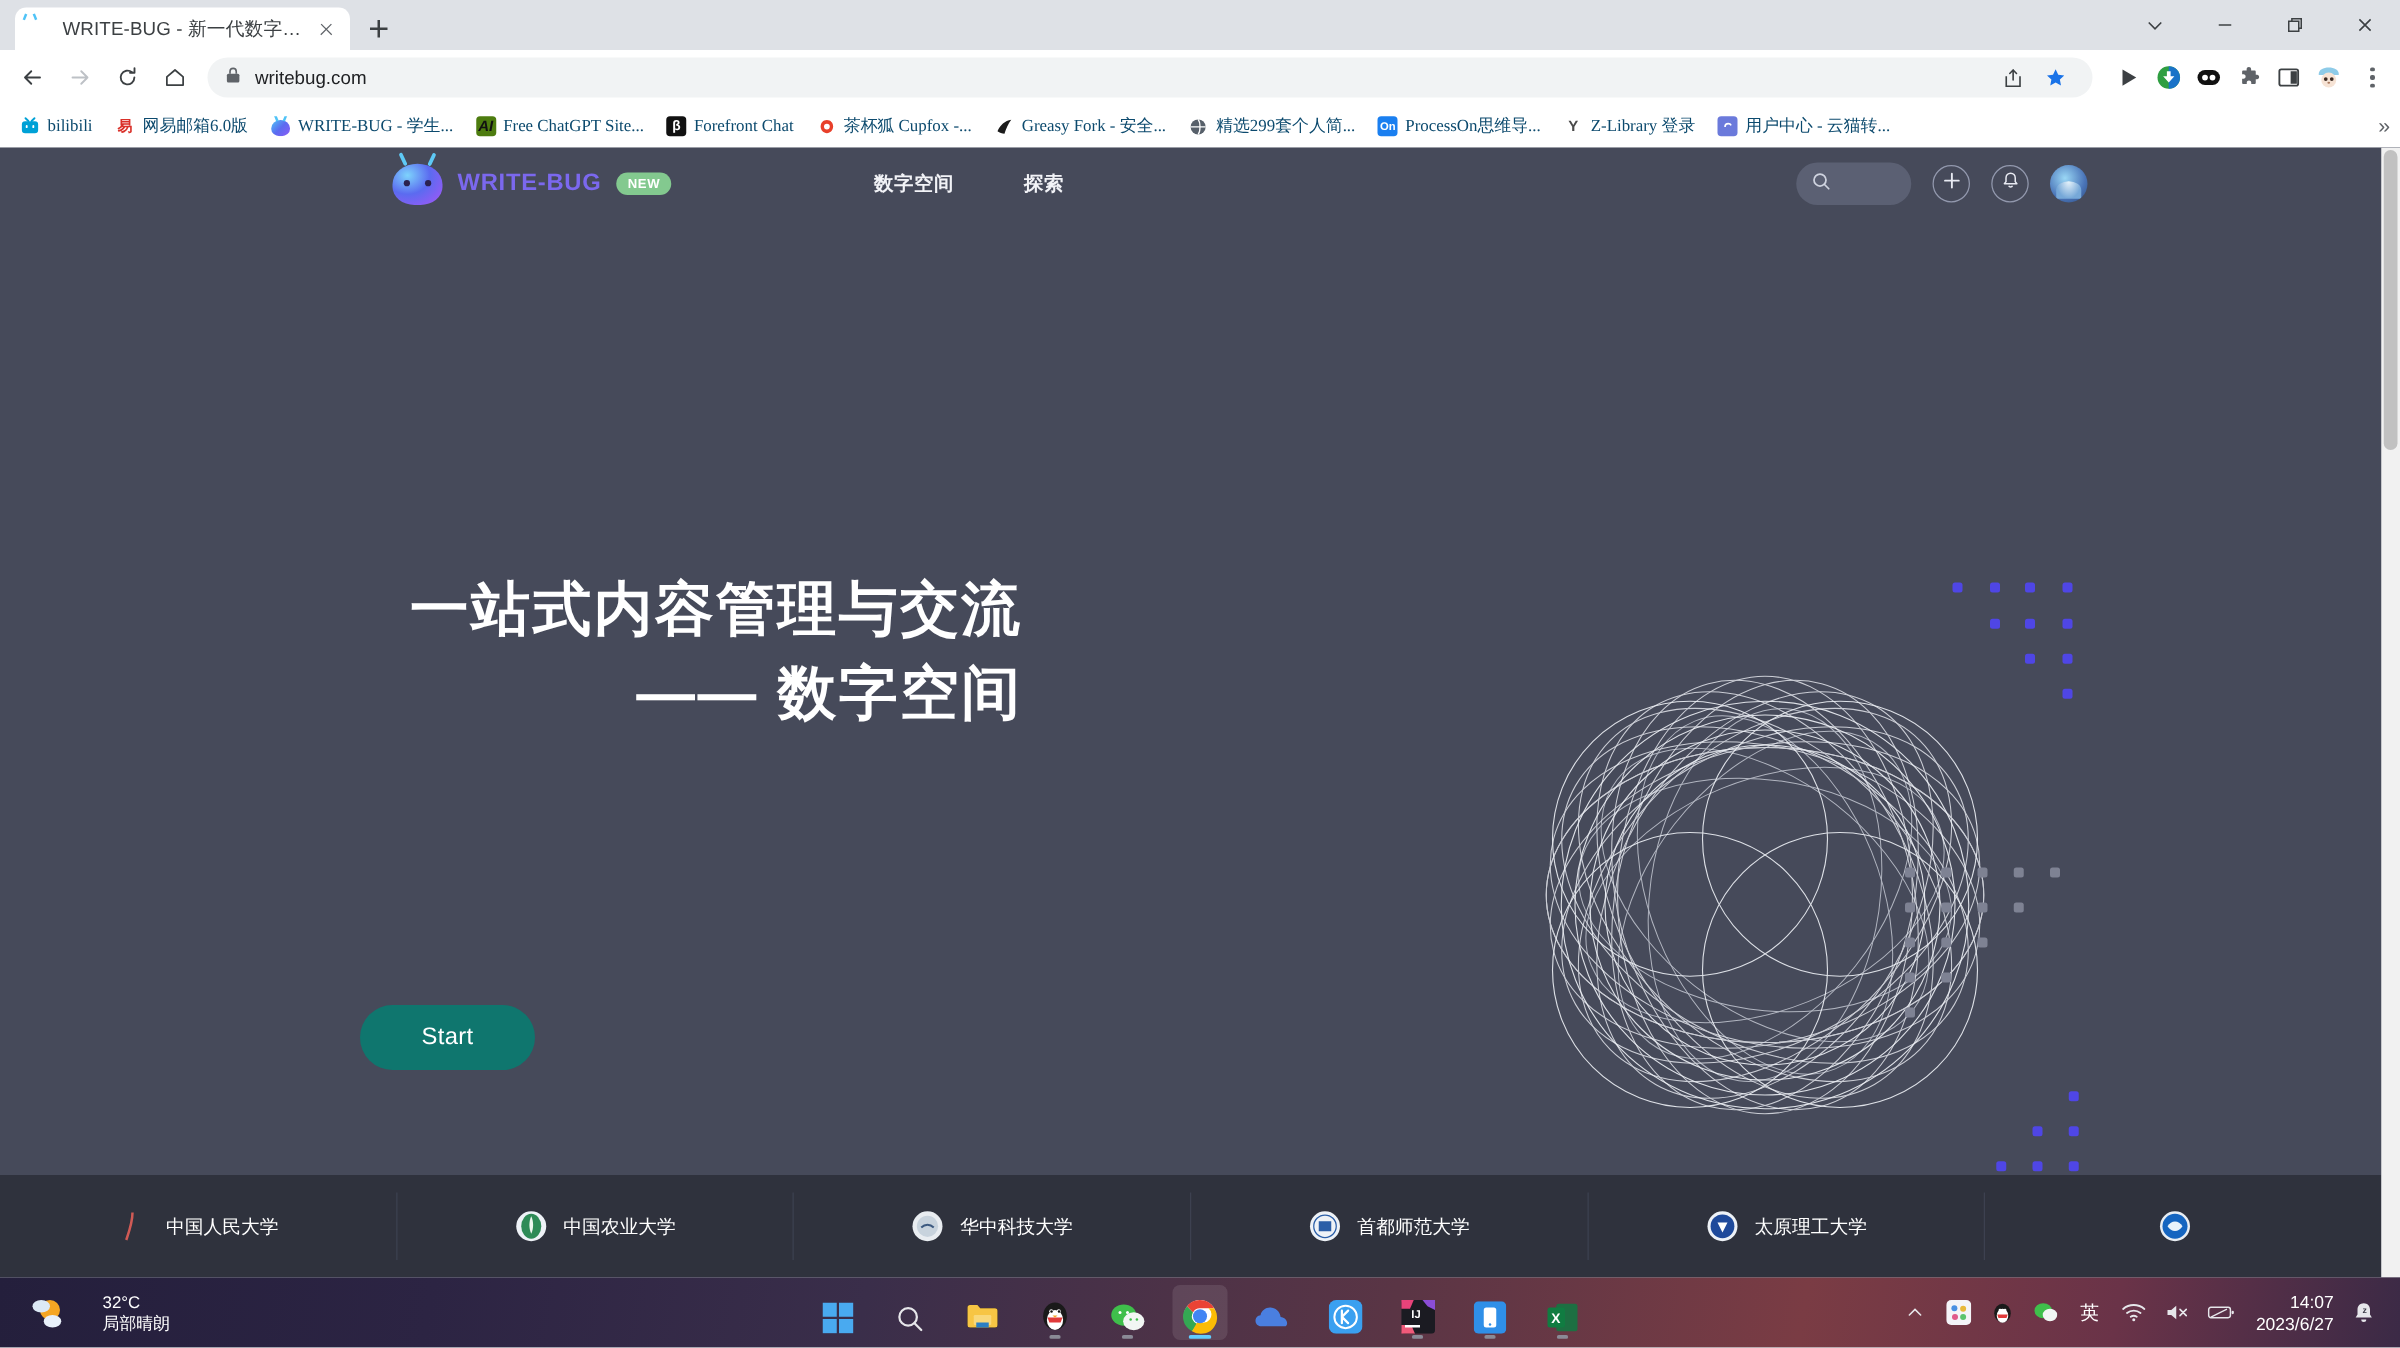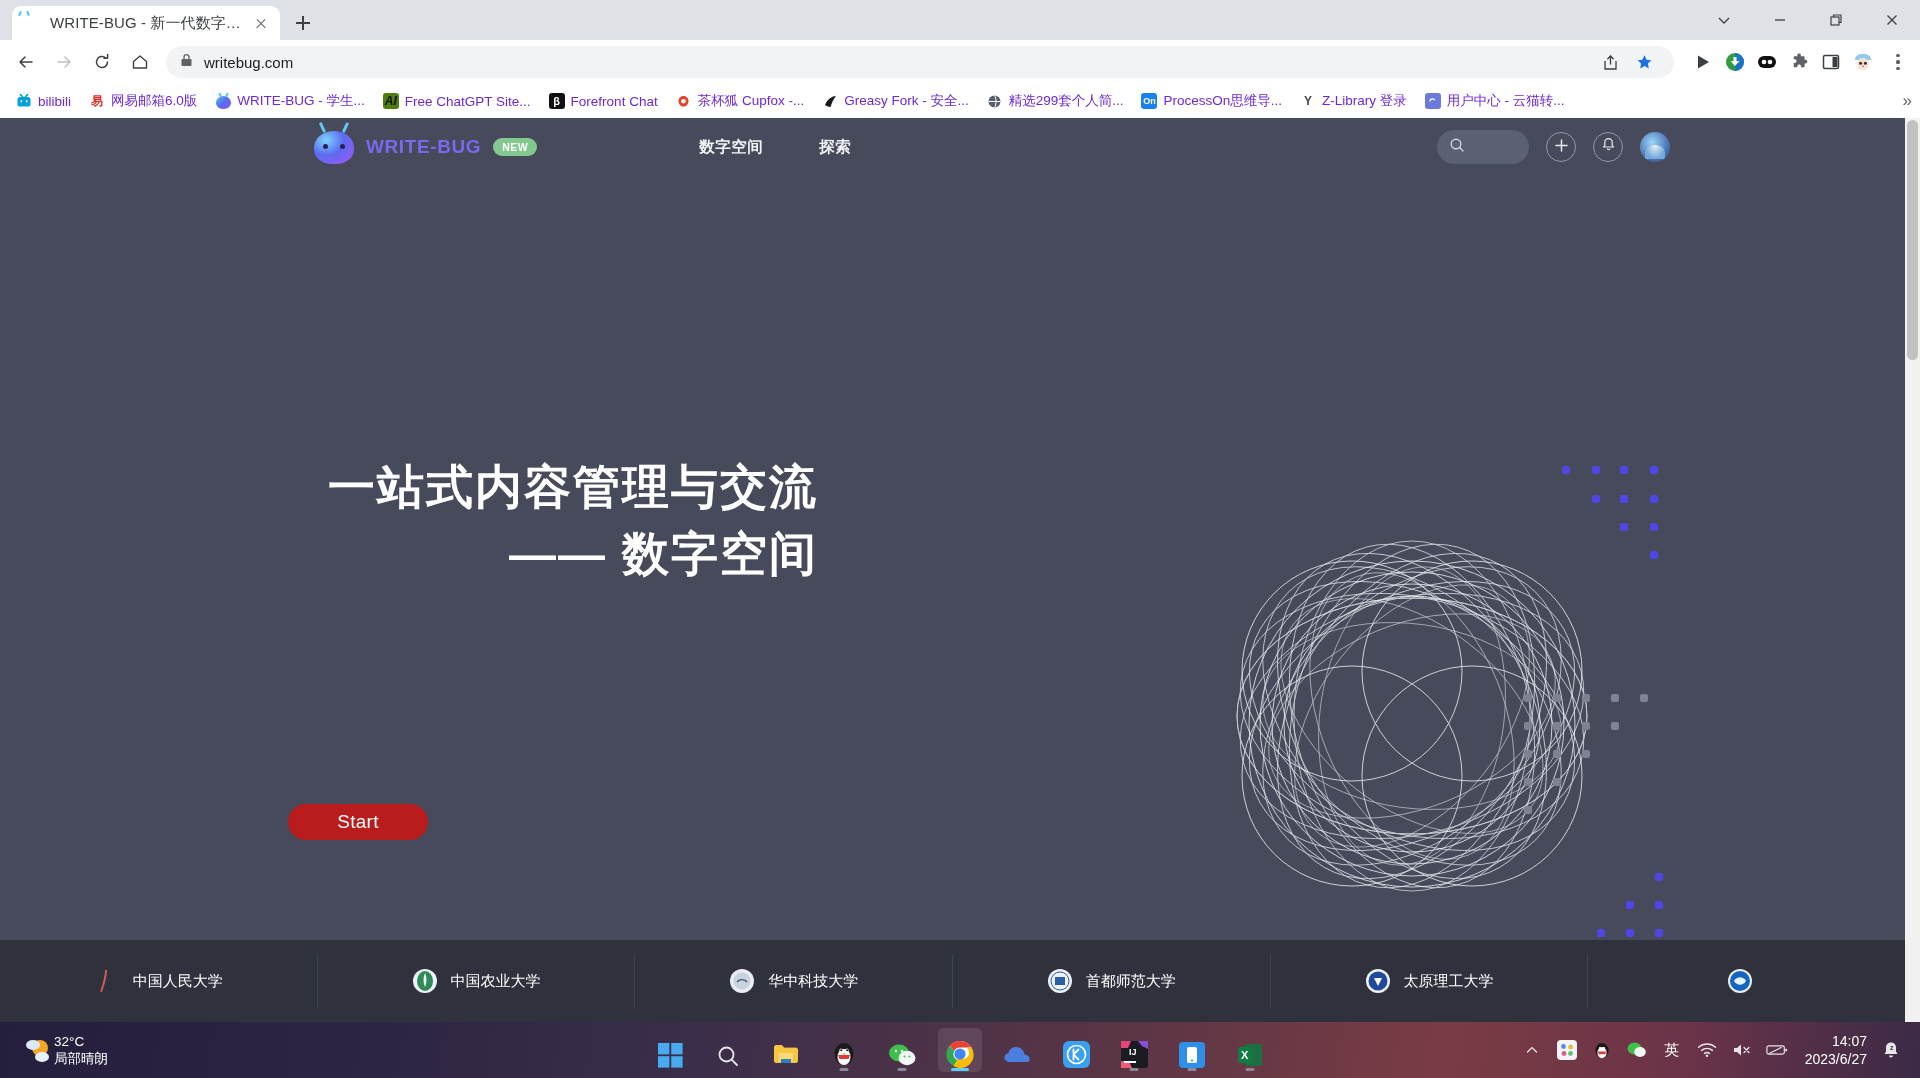--- a/index.html
+++ b/index.html
@@ -65,21 +65,21 @@
   .omni-url { font-size: 15px; color: #202124; white-space: nowrap; }
   .omni-actions { margin-left: auto; display: flex; align-items: center; gap: 2px; }
   .star-btn { width: 32px; height: 32px; display: flex; align-items: center; justify-content: center; }
   .ext-row { display: flex; align-items: center; gap: 6px; padding-left: 6px; }
   .ext { width: 26px; height: 26px; display: flex; align-items: center; justify-content: center; flex: 0 0 26px; }
   .kebab { width: 28px; height: 30px; display: flex; flex-direction: column; align-items: center; justify-content: center; gap: 3px; margin-left: 2px; }
   .kebab i { width: 3.2px; height: 3.2px; border-radius: 50%; background: #5f6368; display: block; }
 
   .bookmarks { height: 34px; background: #fff; display: flex; align-items: center; padding: 0 8px; gap: 2px; overflow: hidden; position: relative; }
   .bm { display: flex; align-items: center; gap: 6px; padding: 4px 8px; border-radius: 4px; white-space: nowrap; }
-  .bm-label { font-size: 13.5px; color: #6d28d9; }
+  .bm-label { font-size: 13.5px; color: #0c4a6e; font-family: Liberation Serif, serif; }
   .bm-ico { width: 16px; height: 16px; flex: 0 0 16px; border-radius: 3px; display: flex; align-items: center; justify-content: center; font-size: 10px; font-weight: bold; color: #fff; overflow: hidden; }
   .bm-chev { position: absolute; right: 8px; font-size: 17px; color: #5f6368; }
 
   
   .page { height: 904px; background: #464a5a; position: relative; overflow: hidden; padding-left: 32px; }
 
   .scrollbar { position: absolute; right: 0; top: 0; width: 15px; height: 904px; background: #f1f1f1; }
   .scrollthumb { position: absolute; right: 2px; top: 2px; width: 11px; height: 240px; background: #c1c1c1; border-radius: 6px; }
 
   .site-header {
@@ -129,21 +129,21 @@
 
   .hero { position: relative; height: 790px; }
   .hero-copy { position: absolute; left: 296px; top: 278px; }
   .hero-line {
     font-size: 47px; color: #ffffff; letter-spacing: 2px; line-height: 1.42;
     font-weight: 700; white-space: nowrap;
   }
   .hero-line.two { text-align: right; }
   .start-btn {
     position: absolute; left: 256px; top: 628px;
-    width: 140px; height: 36px; background: #b91c1c; border-radius: 26px;
+    width: 140px; height: 52px; background: #0f766e; border-radius: 26px;
     display: flex; align-items: center; justify-content: center;
     color: #fff; font-size: 19px; letter-spacing: .3px;
   }
 
   .art { position: absolute; left: 1120px; top: 280px; width: 520px; height: 520px; }
   .art svg { display: block; }
 
   .dots { position: absolute; pointer-events: none; }
   .dot { position: absolute; width: 8px; height: 8px; border-radius: 2px; }
 
@@ -158,21 +158,21 @@
   .uni-cell:last-child { border-right: none; }
   .uni-name { font-size: 15px; color: #ffffff; white-space: nowrap; font-weight: 500; }
   .uni-seal { width: 26px; height: 26px; border-radius: 50%; flex: 0 0 26px; position: relative; }
 
   
   .taskbar {
     width: 1920px; height: 56px; position: relative; overflow: hidden;
     background: linear-gradient(100deg, #241f3c 0%, #2c2443 18%, #3a2e4a 36%, #5a3545 58%, #7a3c44 75%, #6a3348 88%, #3b2a46 100%);
     display: flex; align-items: center;
   }
-  .weather { display: flex; align-items: center; gap: 0; padding-left: 22px; }
+  .weather { display: flex; align-items: center; gap: 28px; padding-left: 22px; }
   .weather-ico { width: 32px; height: 32px; position: relative; }
   .weather-txt { line-height: 1.28; }
   .weather-temp { font-size: 13.5px; color: #fff; }
   .weather-desc { font-size: 13.5px; color: #fff; }
 
   .tb-center { position: absolute; left: 50%; transform: translateX(-50%); display: flex; align-items: center; gap: 14px; }
   .tb-app { width: 44px; height: 44px; border-radius: 6px; display: flex; align-items: flex-end; justify-content: center; position: relative; }
   .tb-app.active { background: rgba(255,255,255,0.10); }
   .tb-ind { position: absolute; bottom: 1px; left: 50%; transform: translateX(-50%); height: 3px; border-radius: 2px; background: #8a8a96; }
   .tb-ind.w { width: 9px; }

